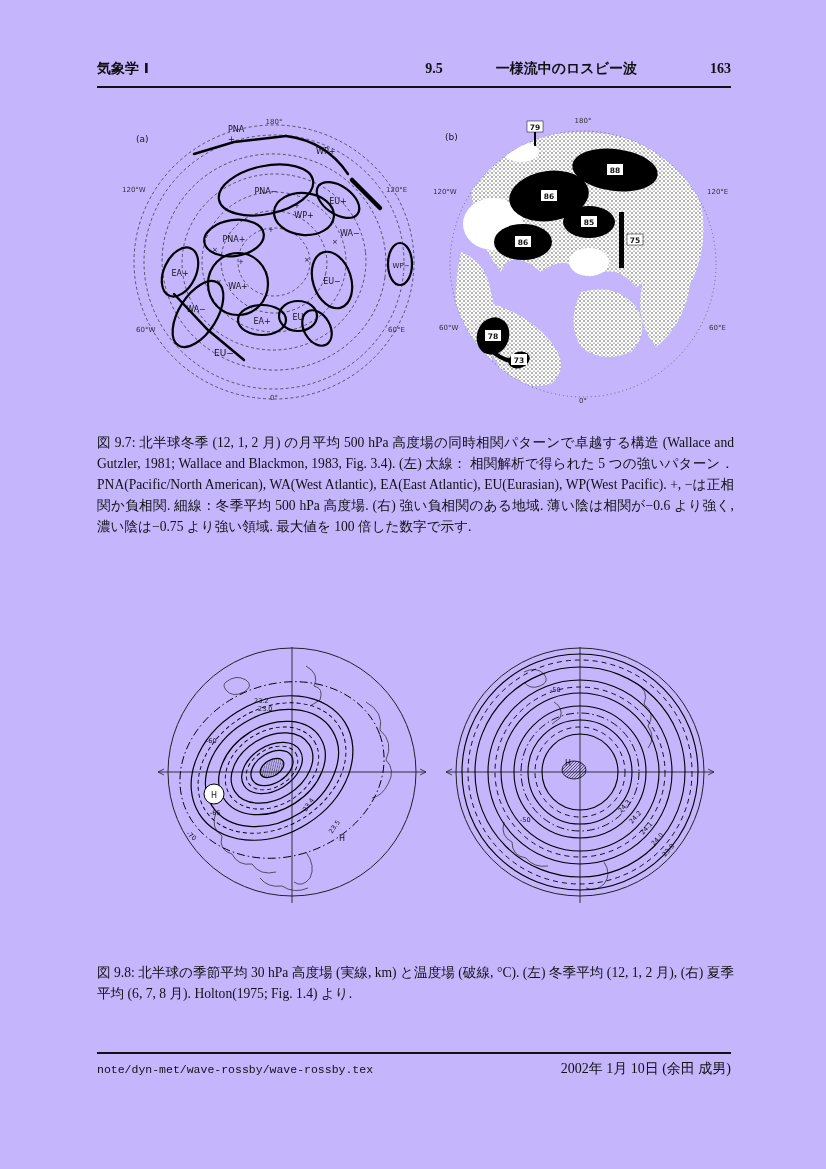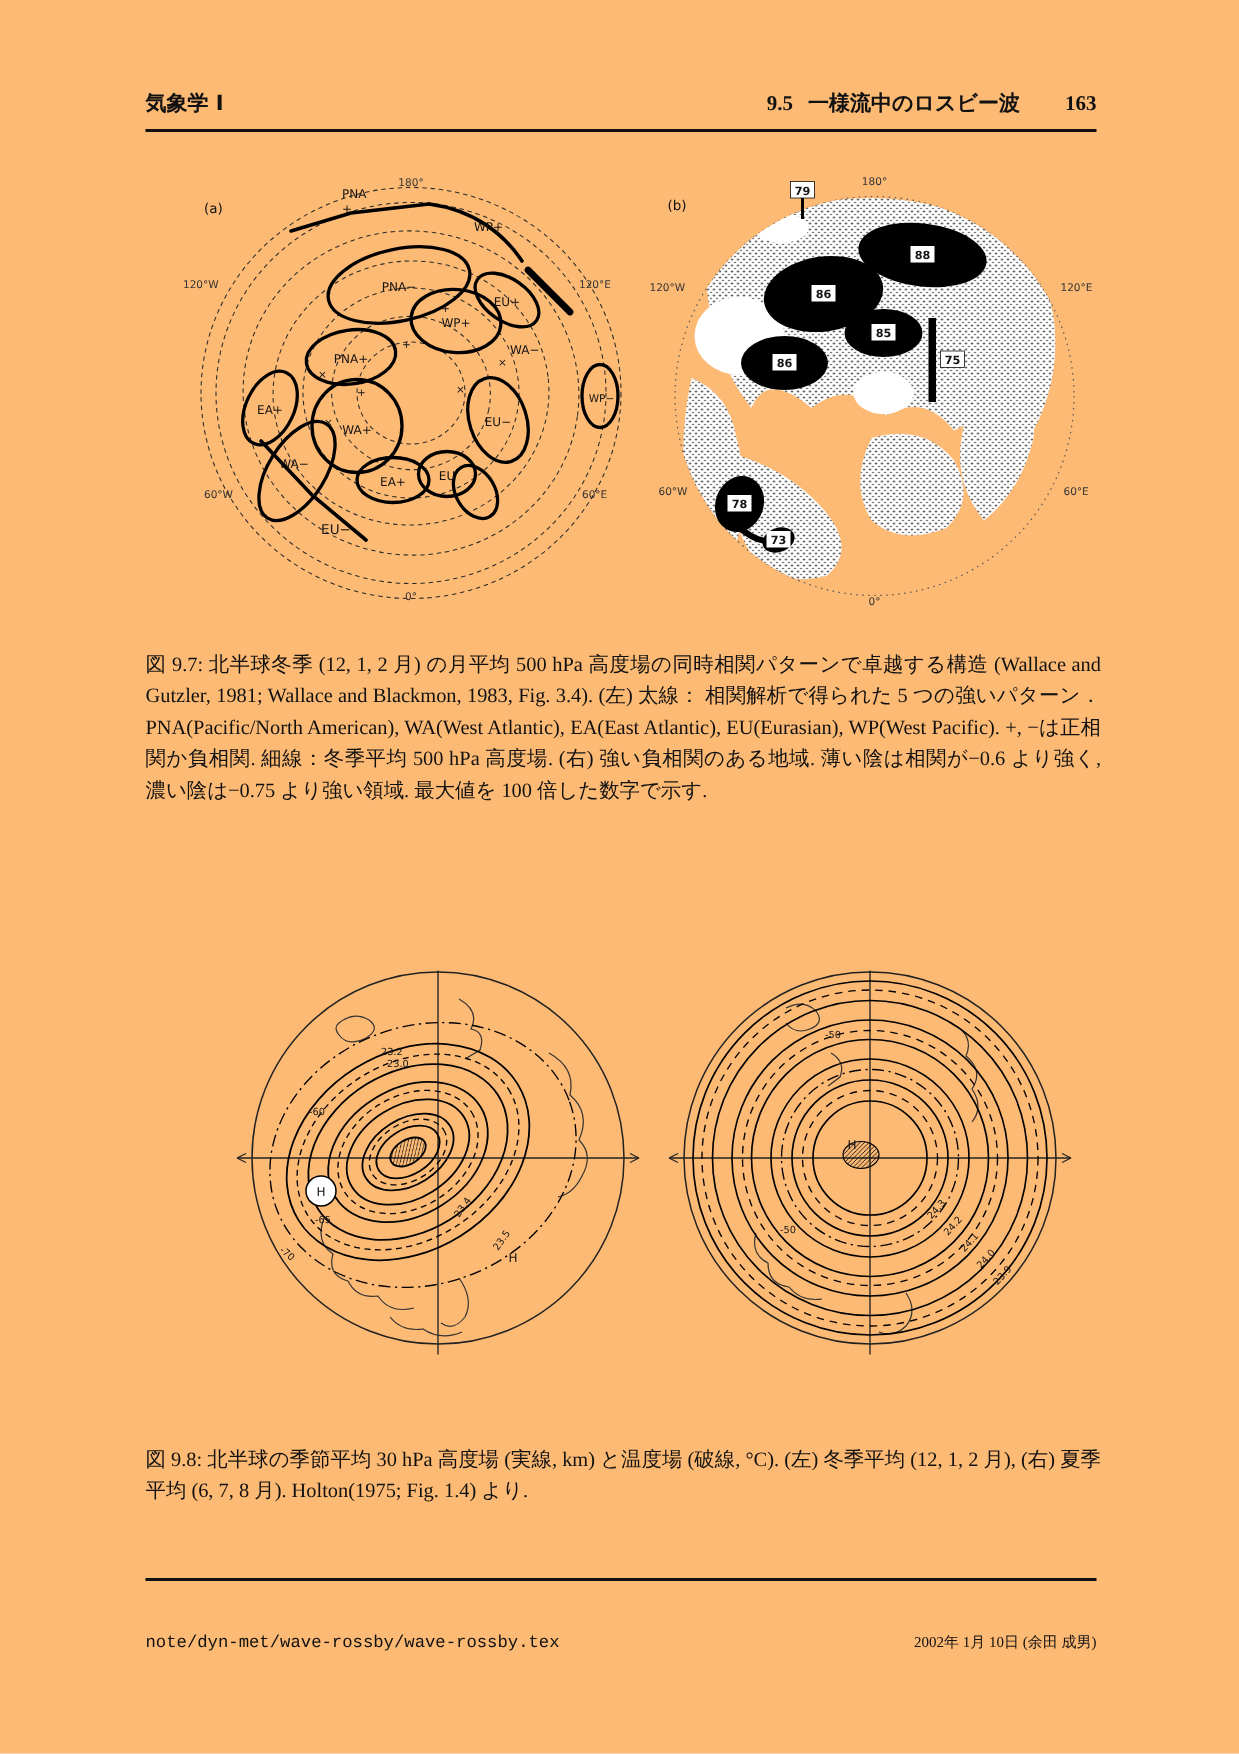--- a/index.html
+++ b/index.html
@@ -1,33 +1,33 @@
 <!DOCTYPE html>
 <html><head>
 <meta charset="utf-8">
 <style>
   html,body{margin:0;padding:0;background:#e8e8e8;}
-  .page{position:relative;width:826px;height:1169px;background:#fdba74;margin:0 auto;
+  .page{position:relative;width:826px;height:1169px;background:#c4b5fd;margin:0 auto;
         font-family:"Liberation Serif","DejaVu Serif",serif;color:#111;overflow:hidden;}
   .rule{position:absolute;left:97px;width:634px;height:1.6px;background:#111;}
   .header{position:absolute;top:60px;left:97px;width:634px;display:flex;
           justify-content:space-between;align-items:baseline;}
   .header .course{font-family:"DejaVu Sans","Liberation Sans",sans-serif;font-weight:bold;font-size:14px;}
-  .header .right{display:flex;align-items:baseline;}
+  .header .right{display:flex;align-items:baseline;gap:43px;}
   .header .secno{font-weight:bold;font-size:14px;}
   .header .sectitle{font-family:Liberation Serif, serif;font-weight:bold;font-size:14px;margin-left:10px;}
   .header .pageno{font-weight:bold;font-size:14px;margin-left:30px;}
   .caption{position:absolute;left:97px;width:637px;font-size:13.6px;line-height:21px;
            text-align:justify;text-justify:inter-character;}
   .figrow1{position:absolute;top:112px;left:116px;display:flex;gap:0;}
   .figrow2{position:absolute;top:642px;left:156px;display:flex;gap:16px;}
   .footer{position:absolute;top:1060px;left:97px;width:634px;display:flex;
           justify-content:space-between;align-items:baseline;}
   .footer .path{font-family:"Liberation Mono","DejaVu Sans Mono",monospace;font-size:11.5px;}
-  .footer .date{font-size:10px;margin-top:28px;}
+  .footer .date{font-size:14px;}
   svg text{font-family:"DejaVu Sans","Liberation Sans",sans-serif;fill:#141414;}
   .maplabel{font-size:8px;}
   .lonlabel{font-size:7px;fill:#333;}
   .tinylabel{font-size:6.5px;}
   .boxnum{font-size:7.5px;font-weight:bold;}
 </style>
 </head>
 <body>
 
 <div class="page">

